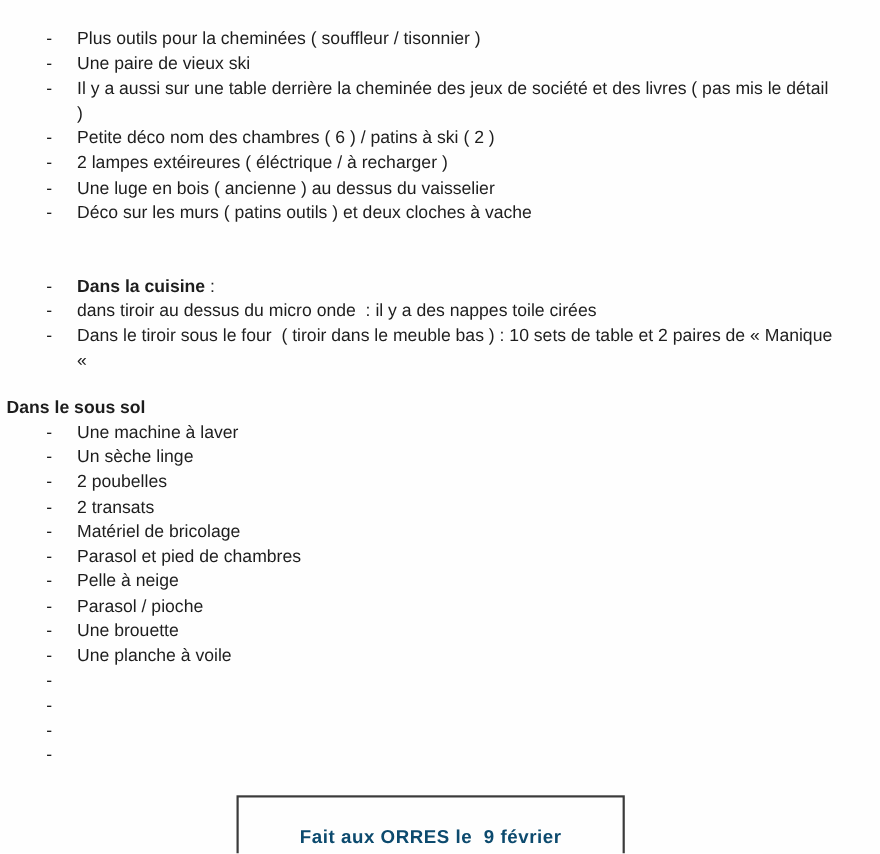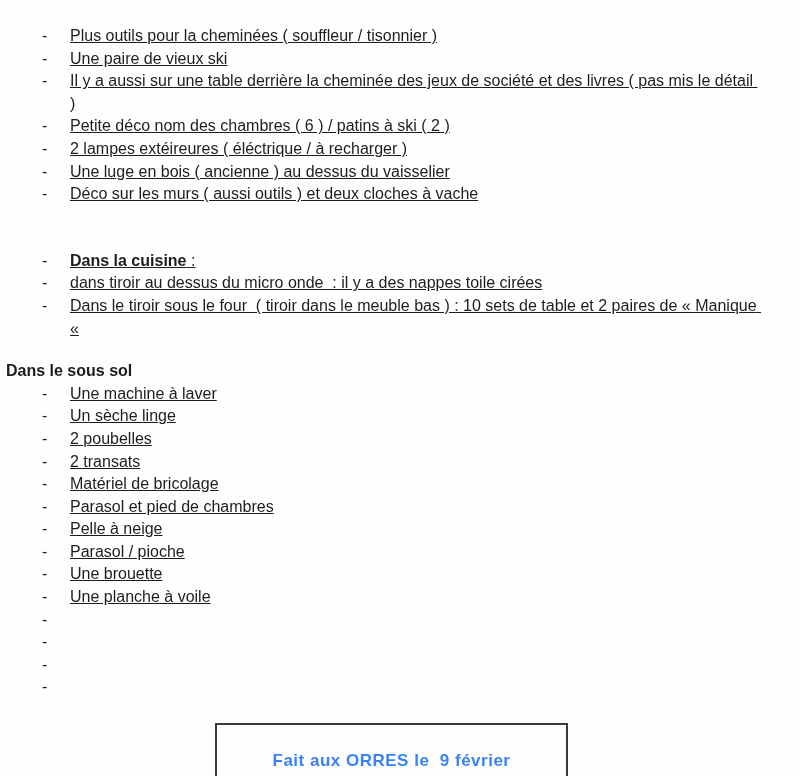--- a/index.html
+++ b/index.html
@@ -26,21 +26,20 @@
     align-items: flex-start;
   }
   .dash {
     flex: 0 0 28px;
     margin-left: 42px;
   }
   .txt {
     flex: 0 1 auto;
     max-width: 690px;
     white-space: pre-wrap;
-    text-decoration: underline;
   }
   .bold { font-weight: 700; }
   .gap-2lines { height: 44px; }
   .gap-1line { height: 20px; }
   .section-heading {
     font-weight: 700;
     margin-left: 6px;
     white-space: pre-wrap;
   }
   .stamp-box {
@@ -51,21 +50,21 @@
     height: 48px;
     border: 2px solid #3a3a3a;
     background: #fefefe;
     display: flex;
     align-items: flex-end;
     justify-content: center;
     padding-bottom: 4px;
     box-sizing: content-box;
   }
   .stamp-text {
-    color: #3b82f6;
+    color: #0c4a6e;
     font-weight: 700;
     font-size: 17px;
     letter-spacing: 0.5px;
     white-space: pre-wrap;
   }
 </style>
 </head>
 <body>
 
 <div class="page">
@@ -91,21 +90,21 @@
       <div class="li">
         <span class="dash">-</span>
         <span class="txt">2 lampes extéireures ( éléctrique / à recharger )</span>
       </div>
       <div class="li">
         <span class="dash">-</span>
         <span class="txt">Une luge en bois ( ancienne ) au dessus du vaisselier</span>
       </div>
       <div class="li">
         <span class="dash">-</span>
-        <span class="txt">Déco sur les murs ( aussi outils ) et deux cloches à vache</span>
+        <span class="txt">Déco sur les murs ( patins outils ) et deux cloches à vache</span>
       </div>
     </div>
 
     <div class="gap-2lines"></div>
 
     <div>
       <div class="li">
         <span class="dash">-</span>
         <span class="txt"><span class="bold">Dans la cuisine</span><span> :</span></span>
       </div>

